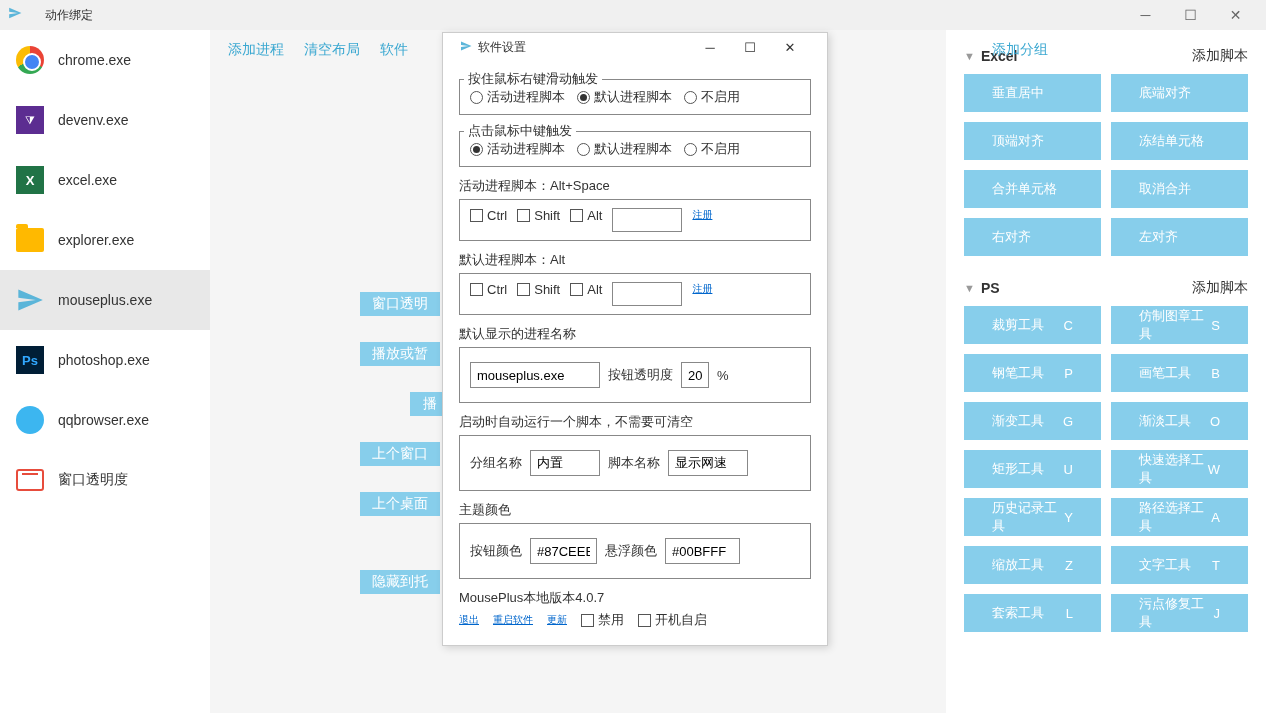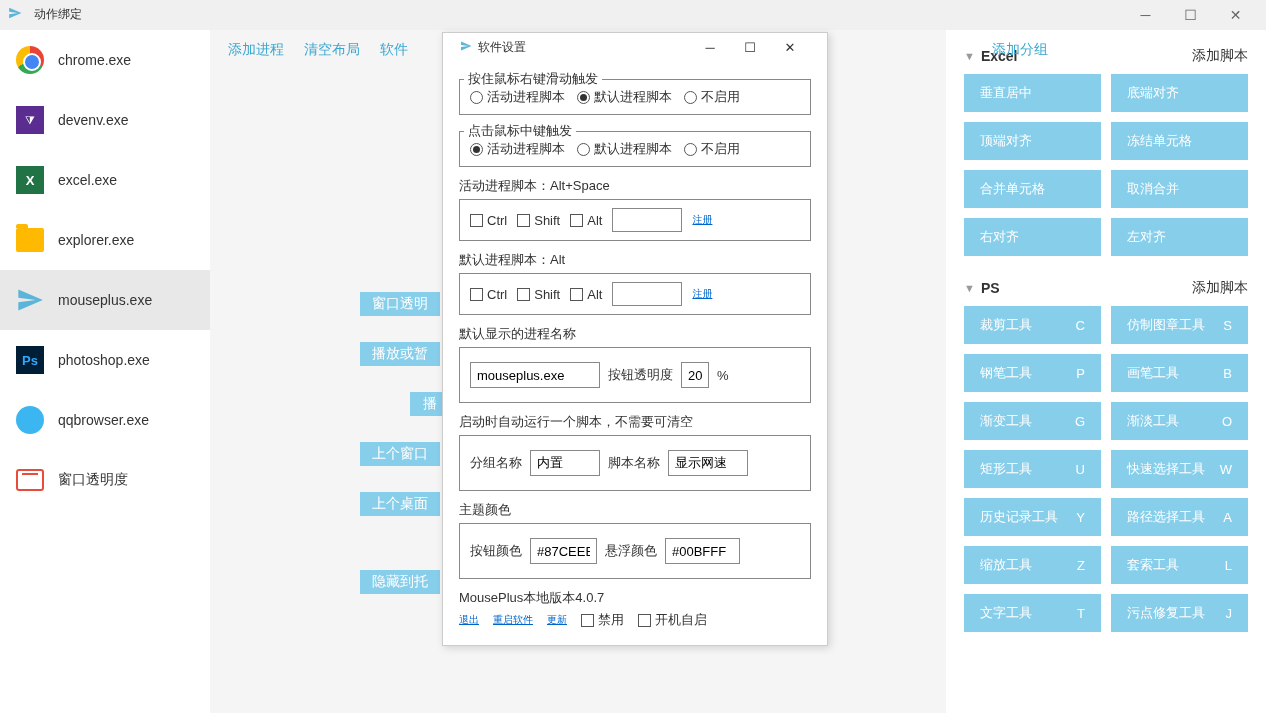--- a/index.html
+++ b/index.html
@@ -1,20 +1,20 @@
 <!DOCTYPE html>
 <html><head>
 <meta charset="utf-8">
 <style>
 * { margin: 0; padding: 0; box-sizing: border-box; font-family: "Microsoft YaHei", Arial, sans-serif; }
 body { background: #fff; width: 1266px; height: 713px; overflow: hidden; position: relative; }
 
 
 .titlebar { height: 30px; background: #f0f0f0; display: flex; align-items: center; padding: 0 8px; justify-content: space-between; }
-.titlebar-left { display: flex; gap: 12px; }
+.titlebar-left { display: flex; align-items: center; gap: 23px; }
 .titlebar-icon { color: #5bb5d9; }
 .titlebar-title { font-size: 12px; color: #333; }
 .titlebar-controls { display: flex; gap: 0; }
 .titlebar-btn { width: 45px; height: 30px; display: flex; align-items: center; justify-content: center; cursor: pointer; color: #666; font-size: 14px;}
 
 
 .main { display: flex; height: calc(713px - 30px); }
 
 
 .sidebar { width: 210px; background: #fff; overflow-y: auto; }
@@ -30,40 +30,40 @@
 .grid-btn { background: #87ceeb; color: #fff; height: 24px; display: flex; align-items: center; justify-content: center; font-size: 14px; cursor: pointer; width: 110px; position: absolute; }
 
 
 .right-panel { width: 320px; background: #fff; padding: 8px 18px; overflow-y: auto; }
 .group-header { display: flex; align-items: center; justify-content: space-between; height: 36px; }
 .group-header-left { display: flex; align-items: center; gap: 6px; }
 .chev { color: #999; font-size: 11px; }
 .group-name { font-size: 14px; color: #333; font-weight: bold; }
 .add-script { color: #333; font-size: 14px; cursor: pointer; }
 .script-grid { display: grid; grid-template-columns: 1fr 1fr; gap: 10px; margin-bottom: 14px; }
-.script-btn { background: #87ceeb; color: #fff; height: 38px; display: flex; align-items: center; justify-content: space-between; padding: 0 16px; font-size: 13px; cursor: pointer; }
+.script-btn { background: #87ceeb; color: #fff; height: 38px; display: flex; align-items: center; justify-content: space-between; padding: 0 28px; font-size: 13px; cursor: pointer; }
 .script-btn .key { margin-left: auto; }
 
 
 .dialog { position: absolute; left: 442px; top: 32px; width: 386px; background: #fff; border: 1px solid #ccc; box-shadow: 2px 2px 8px rgba(0,0,0,.15); z-index: 100; }
 .dialog-titlebar { height: 28px; display: flex; align-items: center; padding: 0 17px; justify-content: space-between; background: #fff; }
 .dialog-title-left { display: flex; align-items: center; gap: 6px; font-size: 12px; color: #333; }
 .dialog-title-icon { color: #5bb5d9; }
 .dialog-controls { display: flex; }
 .dialog-ctrl { width: 40px; height: 28px; display: flex; align-items: center; justify-content: center; cursor: pointer; color: #333; font-size: 13px; }
 .dialog-body { padding: 8px 16px 16px; font-size: 13px; color: #333; }
 .section { border: 1px solid #888; padding: 8px 10px; margin-bottom: 10px; position: relative; }
 .section-legend { position: absolute; top: -10px; left: 4px; background: #fff; padding: 0 4px; font-size: 13px; }
 .radio-row { display: flex; gap: 12px; align-items: center; }
 .radio-item { display: flex; align-items: center; gap: 4px; }
 .radio { width: 13px; height: 13px; border: 1px solid #555; border-radius: 50%; display: inline-flex; align-items: center; justify-content: center; }
 .radio.checked::after { content: ""; width: 7px; height: 7px; background: #333; border-radius: 50%; }
 .chk { width: 13px; height: 13px; border: 1px solid #555; display: inline-block; }
 .label-row { font-size: 13px; margin: 8px 0 4px; }
-.key-row { display: flex; align-items: center; gap: 10px; }
+.key-row { display: flex; align-items: flex-start; gap: 10px; }
 .key-input { border: 1px solid #888; height: 24px; width: 70px; }
 .link { color: #0066cc; text-decoration: underline; cursor: pointer; font-size: 10px; }
 .text-input { border: 1px solid #888; height: 26px; padding: 0 6px; font-size: 13px; }
 .inline-row { display: flex; align-items: center; gap: 8px; margin: 6px 0; flex-wrap: wrap; }
 .version-row { font-size: 13px; margin: 8px 0 4px; }
 .bottom-links { display: flex; gap: 14px; align-items: center; flex-wrap: wrap; }
 
 
 .app-chrome { width:28px; height:28px; border-radius:50%; background: conic-gradient(#ea4335 0 120deg,#34a853 120deg 240deg,#fbbc05 240deg 360deg); position:relative; }
 .app-chrome::after { content:""; position:absolute; top:7px; left:7px; width:14px; height:14px; background:#4285f4; border:2px solid #fff; border-radius:50%; }
@@ -249,26 +249,26 @@
         </div>
         <div class="script-btn">
           <span>路径选择工具</span>
           <span class="key">A</span>
         </div>
         <div class="script-btn">
           <span>缩放工具</span>
           <span class="key">Z</span>
         </div>
         <div class="script-btn">
+          <span>文字工具</span>
+          <span class="key">T</span>
+        </div>
+        <div class="script-btn">
           <span>套索工具</span>
           <span class="key">L</span>
-        </div>
-        <div class="script-btn">
-          <span>文字工具</span>
-          <span class="key">T</span>
         </div>
         <div class="script-btn">
           <span>污点修复工具</span>
           <span class="key">J</span>
         </div>
       </div>
   </div>
 </div>
 
 <div class="dialog">

